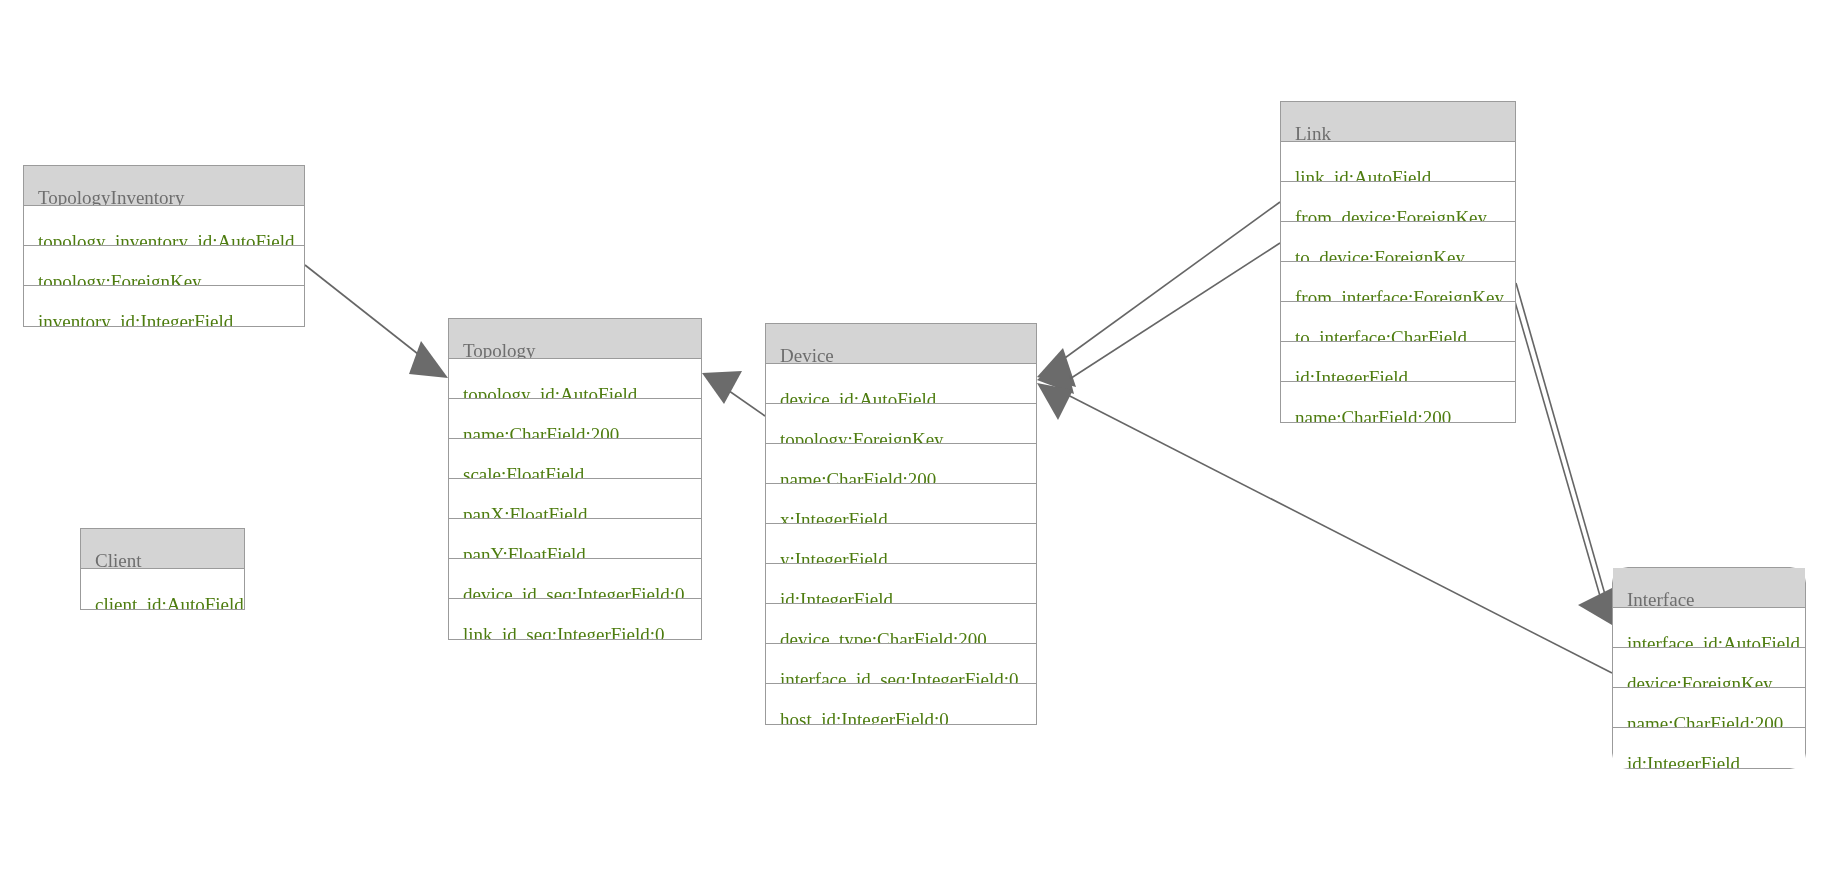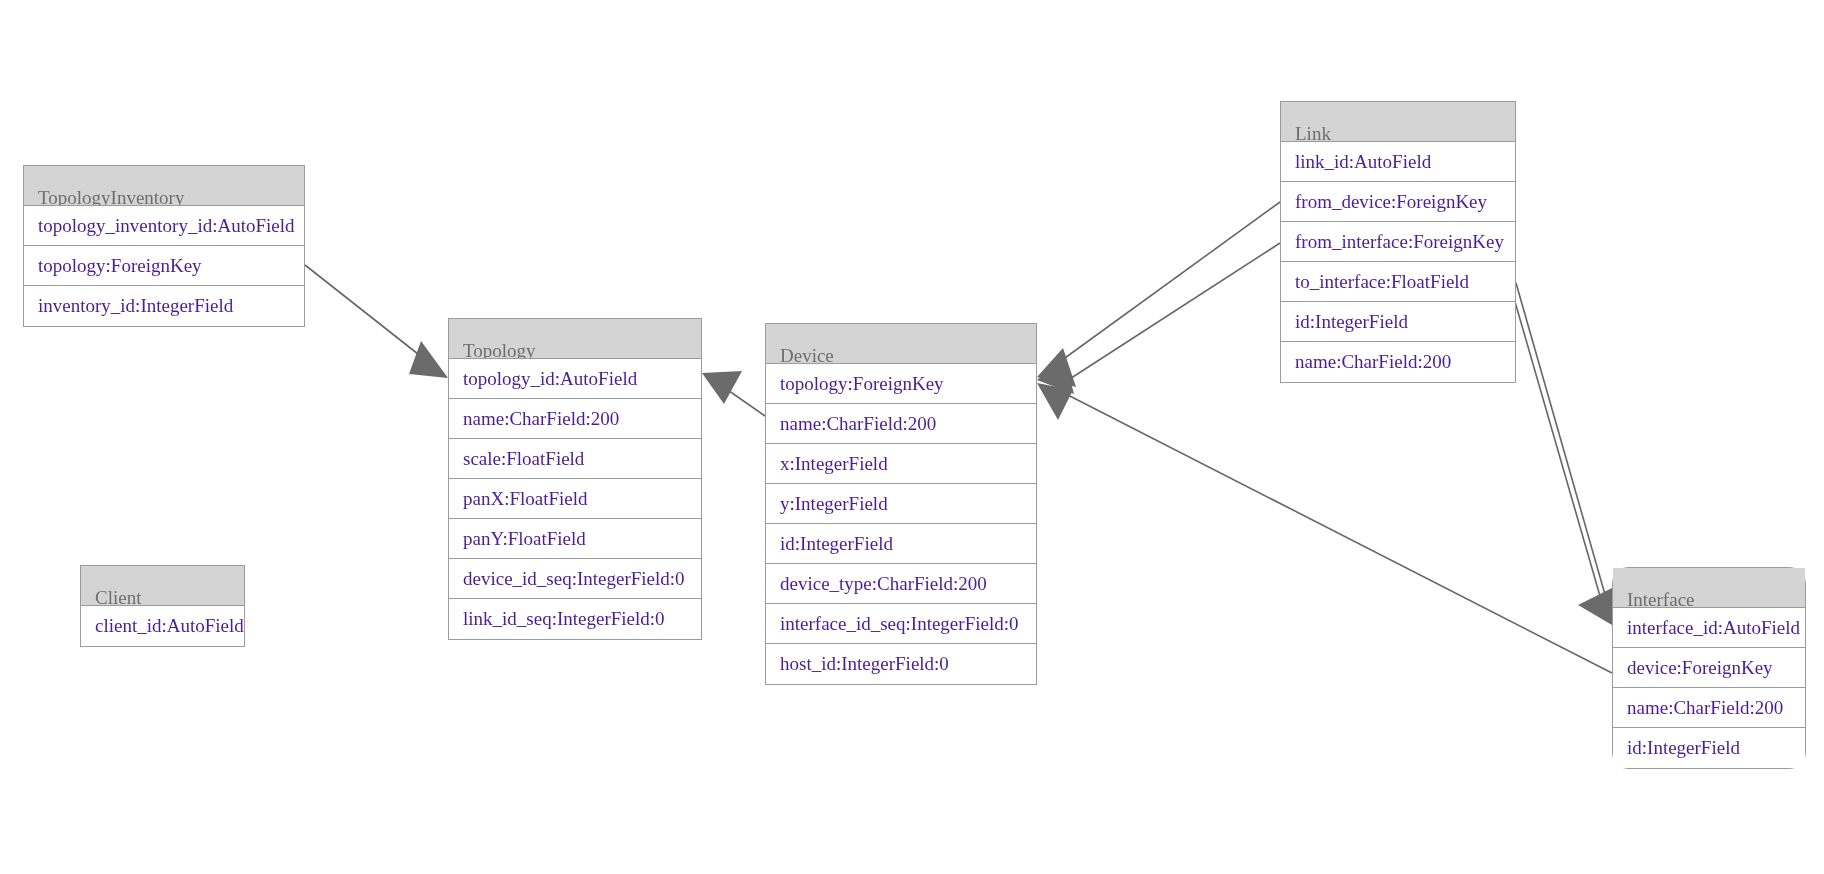--- a/index.html
+++ b/index.html
@@ -29,23 +29,23 @@
     line-height:40px;
     height:40px;
     padding:12px 0 0 14px;
     white-space:nowrap;
     overflow:hidden;
   }
   .entity-row{
     box-sizing:border-box;
     height:40px;
     line-height:40px;
-    color:#4c1d95;
+    color:#4d7c0f;
     font-size:19px;
-    padding:0 0 0 14px;
+    padding:16px 0 0 14px;
     border-bottom:1px solid #9b9b9b;
     background:#ffffff;
     white-space:nowrap;
     overflow:hidden;
   }
   .entity-row.last{border-bottom:none;}
 </style>
 </head>
 <body>
 
@@ -98,41 +98,43 @@
     <div class="entity-row">name:CharField:200</div>
     <div class="entity-row">scale:FloatField</div>
     <div class="entity-row">panX:FloatField</div>
     <div class="entity-row">panY:FloatField</div>
     <div class="entity-row">device_id_seq:IntegerField:0</div>
     <div class="entity-row last">link_id_seq:IntegerField:0</div>
   </div>
 
   <div class="entity" style="left:765px;top:323px;width:272px;">
     <div class="entity-header">Device</div>
+    <div class="entity-row">device_id:AutoField</div>
     <div class="entity-row">topology:ForeignKey</div>
     <div class="entity-row">name:CharField:200</div>
     <div class="entity-row">x:IntegerField</div>
     <div class="entity-row">y:IntegerField</div>
     <div class="entity-row">id:IntegerField</div>
     <div class="entity-row">device_type:CharField:200</div>
     <div class="entity-row">interface_id_seq:IntegerField:0</div>
     <div class="entity-row last">host_id:IntegerField:0</div>
   </div>
 
-  <div class="entity" style="left:80px;top:528px;width:165px;margin-top:37px;">
+  <div class="entity" style="left:80px;top:528px;width:165px;">
     <div class="entity-header">Client</div>
     <div class="entity-row last">client_id:AutoField</div>
   </div>
 
   <div class="entity" style="left:1280px;top:101px;width:236px;">
     <div class="entity-header">Link</div>
     <div class="entity-row">link_id:AutoField</div>
     <div class="entity-row">from_device:ForeignKey</div>
+    <div class="entity-row">to_device:ForeignKey</div>
     <div class="entity-row">from_interface:ForeignKey</div>
-    <div class="entity-row">to_interface:FloatField</div>
+    <div class="entity-row">to_interface:CharField</div>
     <div class="entity-row">id:IntegerField</div>
     <div class="entity-row last">name:CharField:200</div>
   </div>
 
   <div class="entity" style="left:1612px;top:567px;width:194px;border-radius:16px;">
     <div class="entity-header">Interface</div>
     <div class="entity-row">interface_id:AutoField</div>
     <div class="entity-row">device:ForeignKey</div>
     <div class="entity-row">name:CharField:200</div>
     <div class="entity-row last">id:IntegerField</div>

